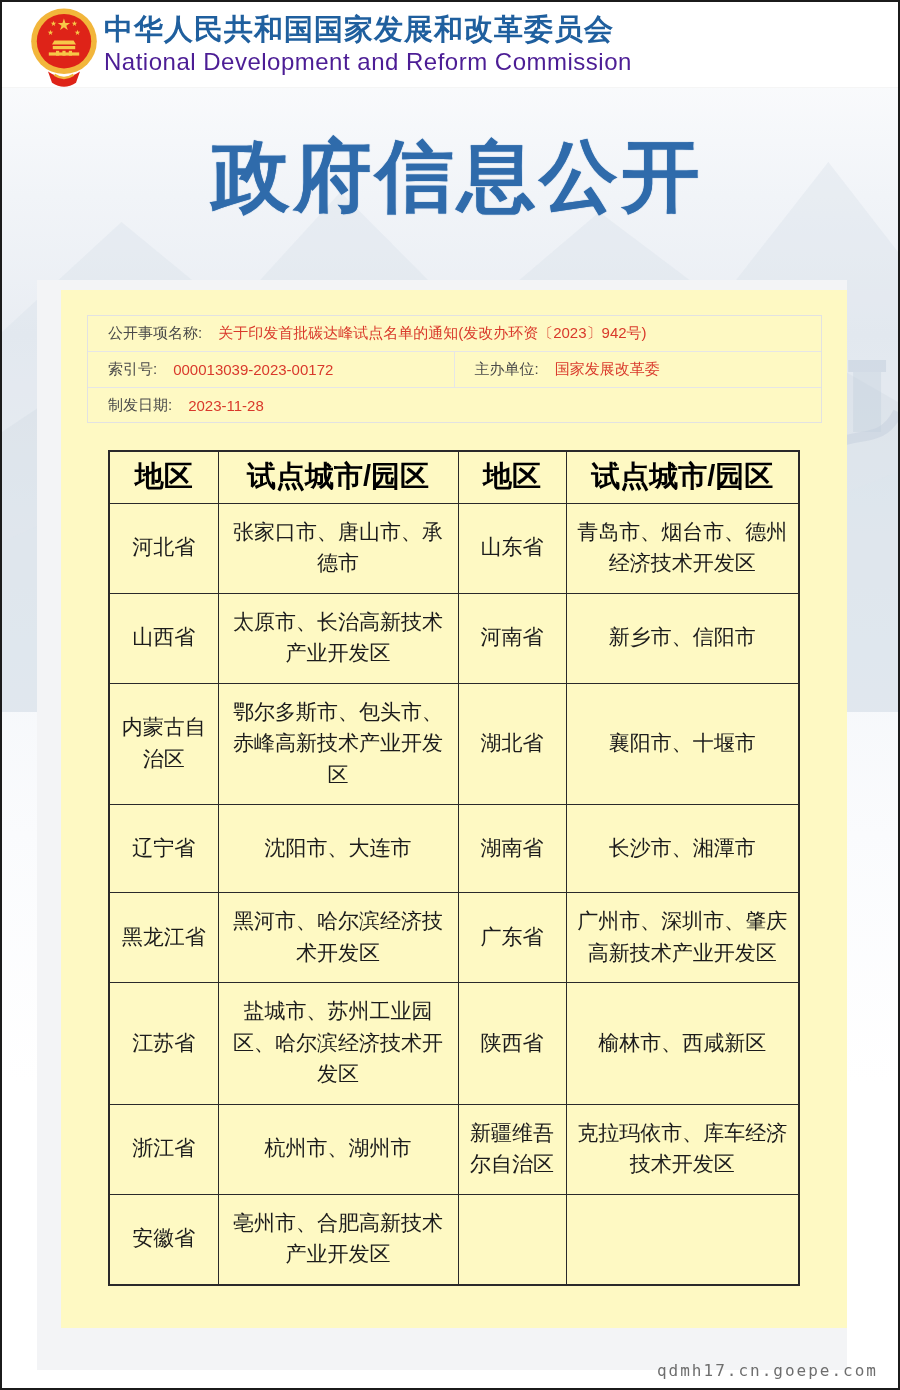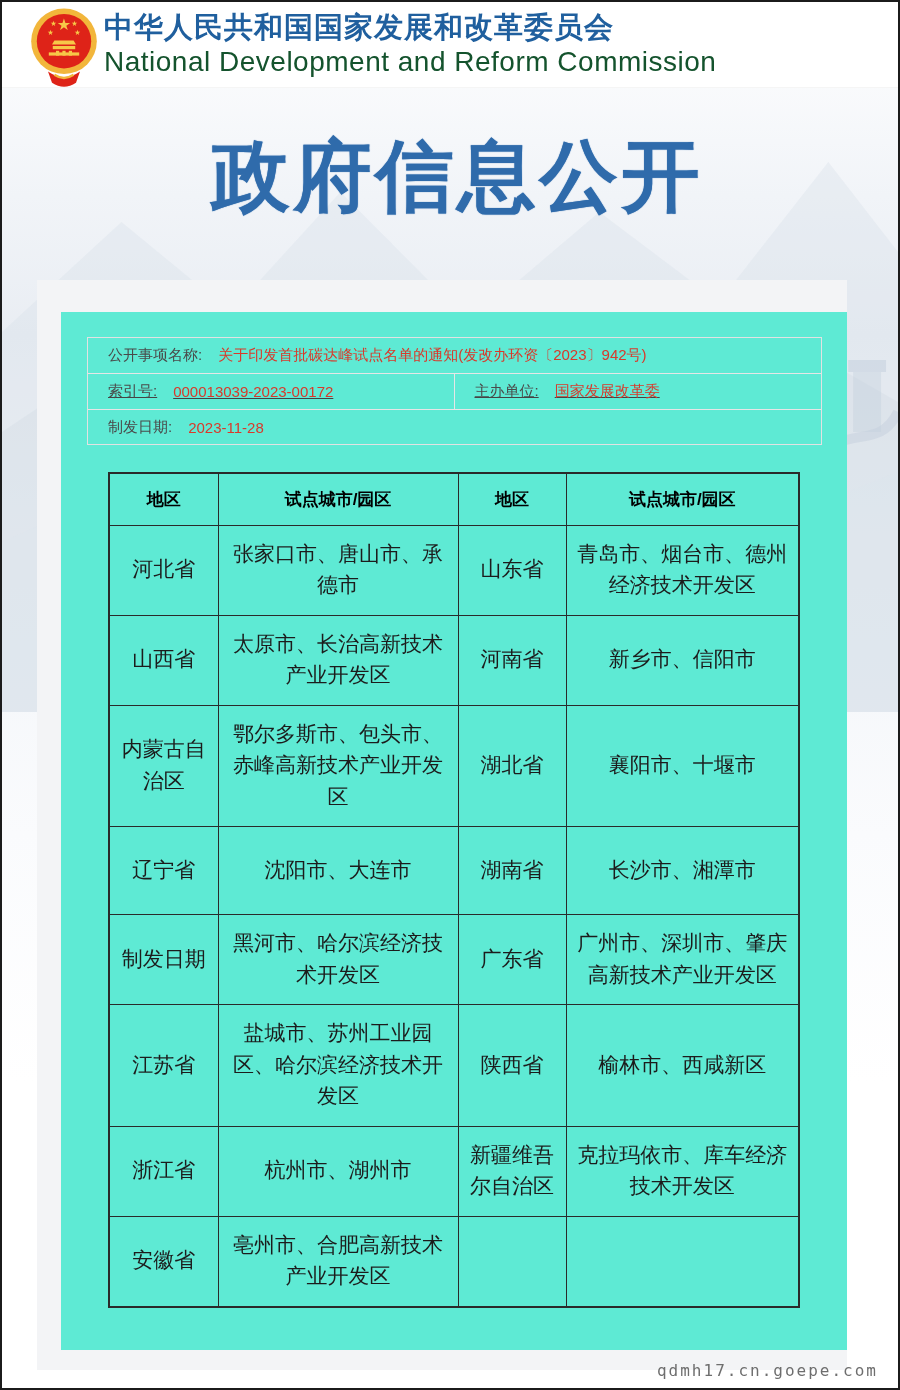--- a/index.html
+++ b/index.html
@@ -21,48 +21,48 @@
     background:rgba(255,255,255,0.96); z-index:3;
     display:flex; align-items:center; padding-left:22px;
     border-bottom:1px solid rgba(0,0,0,0.04);
   }
   .emblem { width:80px; height:84px; flex:0 0 auto; margin-top:2px; }
   .header-titles { line-height:1.1; }
   .header-title-cn {
     color:#1f5f9e; font-size:29px; font-weight:bold; letter-spacing:1px;
   }
   .header-title-en {
-    color:#14532d; font-size:28px; font-weight:500; letter-spacing:0.5px; margin-top:3px;
+    color:#4c1d95; font-size:24px; font-weight:500; letter-spacing:0.5px; margin-top:3px;
   }
 
   
   .banner {
     position:absolute; left:0; top:86px; width:100%; height:192px; z-index:2;
     display:flex; align-items:center; justify-content:center;
   }
   .banner-title {
     color:#2f6bab; font-size:78px; font-weight:900; letter-spacing:4px;
     margin-top:-14px; text-shadow:0 0 1px #2f6bab;margin-left:15px;
   }
 
   
   .card {
     position:absolute; left:35px; top:278px; width:810px; height:1090px;
     background:#f3f4f6; z-index:2;
   }
   .panel {
-    position:absolute; left:24px; top:32px; width:786px; height:1038px;
-    background:#5eead4; padding:25px 25px 0 26px;
+    position:absolute; left:24px; top:10px; width:786px; height:1038px;
+    background:#fef9c3; padding:25px 25px 0 26px;
   }
 
   
   .info-box { width:735px; border:1px solid #e2e2e2; font-size:15px; color:#444; }
   .info-row { min-height:35px; display:flex; align-items:center; padding-left:20px; }
   .info-row + .info-row { border-top:1px solid #e6e6e6; }
-  .info-row.split { padding-left:0;text-decoration:underline; }
+  .info-row.split { padding-left:0; }
   .info-row.split .info-cell { display:flex; align-items:center; padding-left:20px; min-height:35px; }
   .info-row.split .info-cell.left  { width:50%; border-right:1px solid #e6e6e6; }
   .info-row.split .info-cell.right { width:50%; }
   .info-label { color:#4a4a4a; margin-right:16px; white-space:nowrap; }
   .info-value { color:#d9392b; }
 
   
   .doc-title {
     margin-top:44px; text-align:center; color:#111;
     font-family:"DejaVu Serif","Liberation Serif",serif;
@@ -72,21 +72,21 @@
   
   table.pilot-table {
     margin:27px 0 0 21px; width:690px;
     border-collapse:collapse; border:2px solid #2a2a2a;
     table-layout:fixed;
   }
   .pilot-table th, .pilot-table td {
     border:1px solid #2a2a2a; text-align:center; vertical-align:middle;
   }
   .pilot-table th {
-    height:52px; font-size:17px; font-weight:bold; color:#000;
+    height:52px; font-size:29px; font-weight:bold; color:#000;
     font-family:"Liberation Sans",sans-serif;
   }
   .pilot-table td {
     font-family:"DejaVu Serif","Liberation Serif",serif;
     font-size:21px; color:#1c1c1c; line-height:1.5;
     padding:13px 8px; min-height:85px;
   }
   .pilot-table tbody tr { height:88px; }
 
   
@@ -197,21 +197,21 @@
               <td>湖北省</td>
               <td>襄阳市、十堰市</td>
             </tr>
             <tr>
               <td>辽宁省</td>
               <td>沈阳市、大连市</td>
               <td>湖南省</td>
               <td>长沙市、湘潭市</td>
             </tr>
             <tr>
-              <td>制发日期</td>
+              <td>黑龙江省</td>
               <td>黑河市、哈尔滨经济技术开发区</td>
               <td>广东省</td>
               <td>广州市、深圳市、肇庆高新技术产业开发区</td>
             </tr>
             <tr>
               <td>江苏省</td>
               <td>盐城市、苏州工业园区、哈尔滨经济技术开发区</td>
               <td>陕西省</td>
               <td>榆林市、西咸新区</td>
             </tr>

